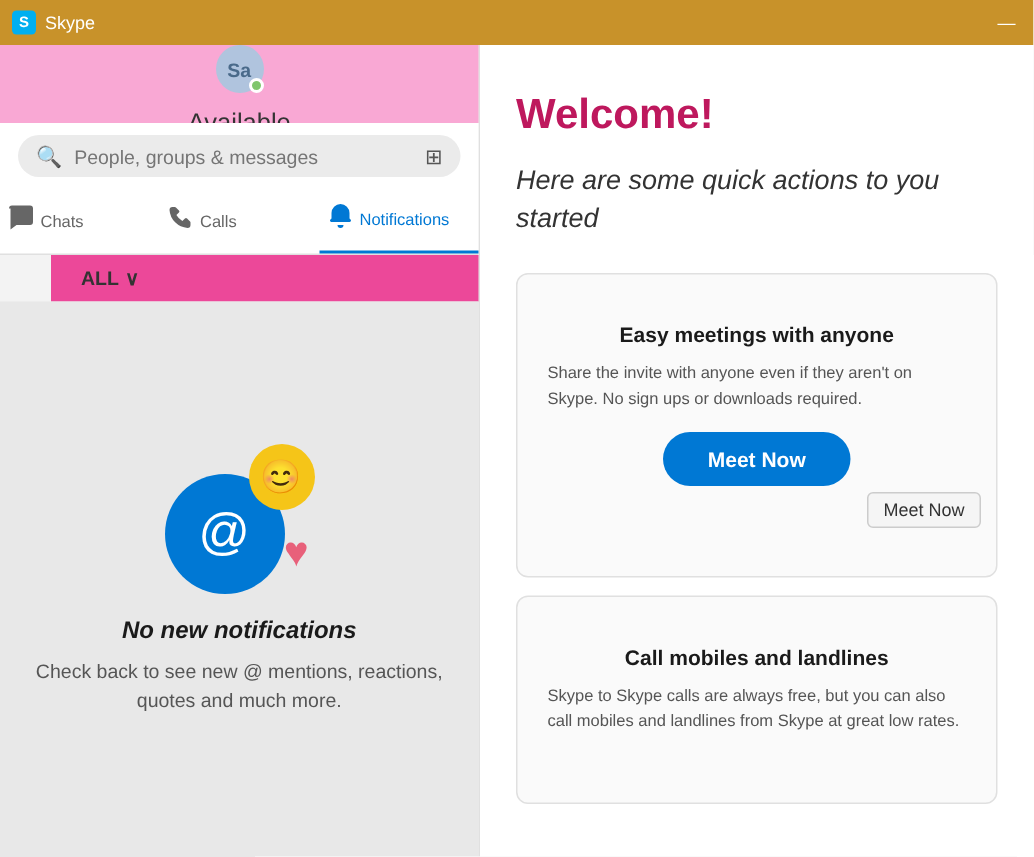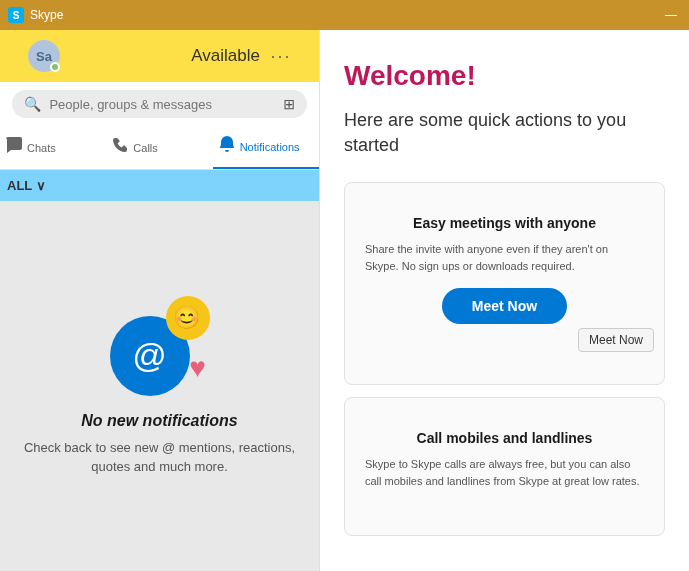--- a/index.html
+++ b/index.html
@@ -64,25 +64,26 @@
       background: #f3f3f3;
       display: flex;
       flex-direction: column;
       border-right: 1px solid #e0e0e0;
       flex-shrink: 0;
     }
 
     
     #profile-bar {
       height: 52px;
-      background: #fde047;
+      background: #f9a8d4;
       display: flex;
       align-items: center;
       padding: 0 28px;
       gap: 10px;
+      flex-direction: column;
     }
     #avatar {
       width: 32px;
       height: 32px;
       background: #b0c4de;
       border-radius: 50%;
       display: flex;
       align-items: center;
       justify-content: center;
       font-size: 13px;
@@ -169,22 +170,23 @@
     }
     .nav-tab-icon {
       font-size: 18px;
     }
     .nav-tab-label {
       font-size: 11px;
     }
 
     
     #filter-bar {
-      padding: 8px 7px;
-      background: #7dd3fc;
+      padding: 8px 20px;
+      background: #ec4899;
+      margin-left: 34px;
     }
     #filter-btn {
       font-size: 13px;
       color: #333;
       cursor: pointer;
       display: flex;
       align-items: center;
       gap: 4px;
       font-weight: 600;
     }
@@ -268,20 +270,21 @@
       font-size: 28px;
       font-weight: 700;
       color: #be185d;
       margin-bottom: 16px;
     }
     #welcome-subtitle {
       font-size: 18px;
       color: #333;
       margin-bottom: 24px;
       line-height: 1.4;
+      font-style: italic;
     }
 
     
     .action-card {
       border: 1px solid #e0e0e0;
       border-radius: 8px;
       padding: 32px 20px;
       margin-bottom: 12px;
       background: #fafafa;
     }

